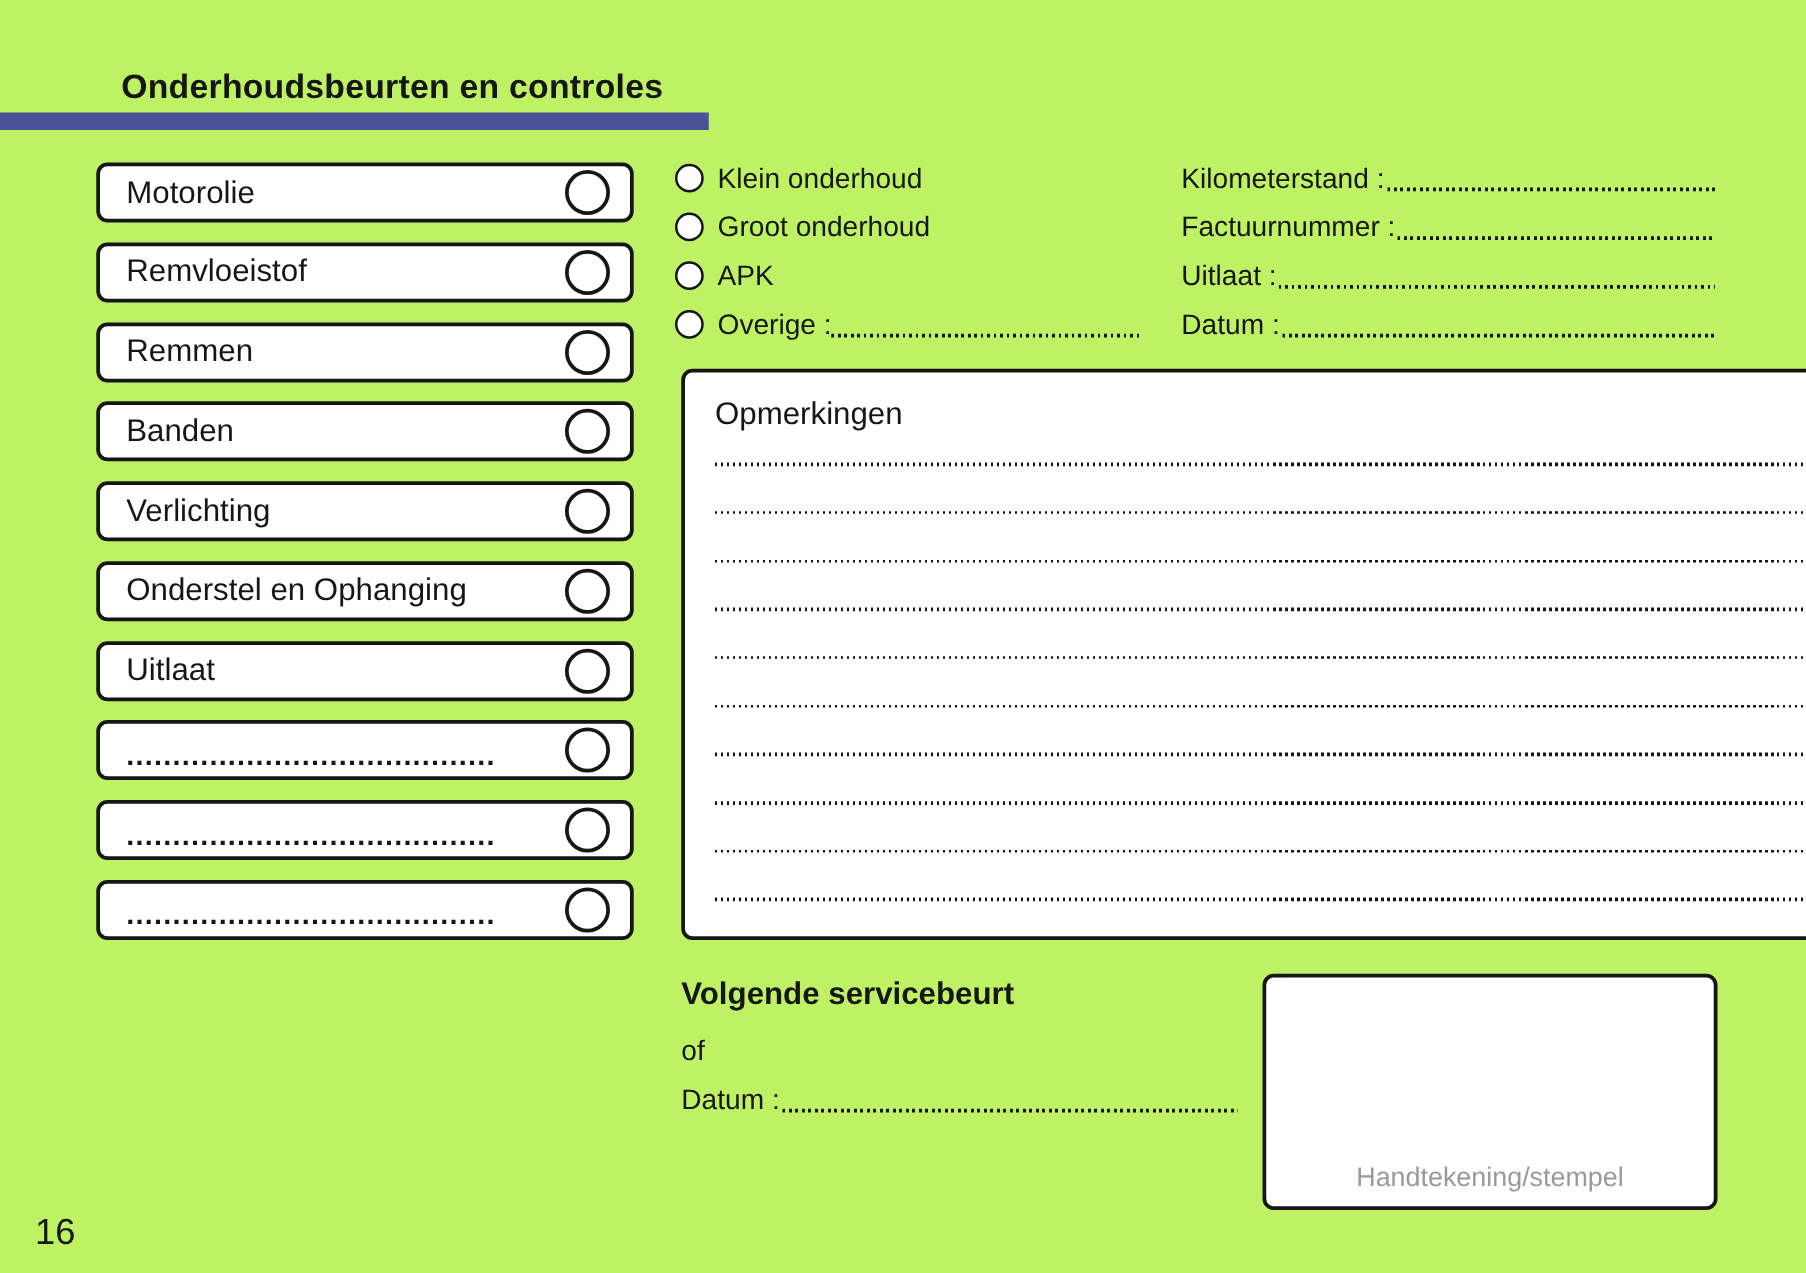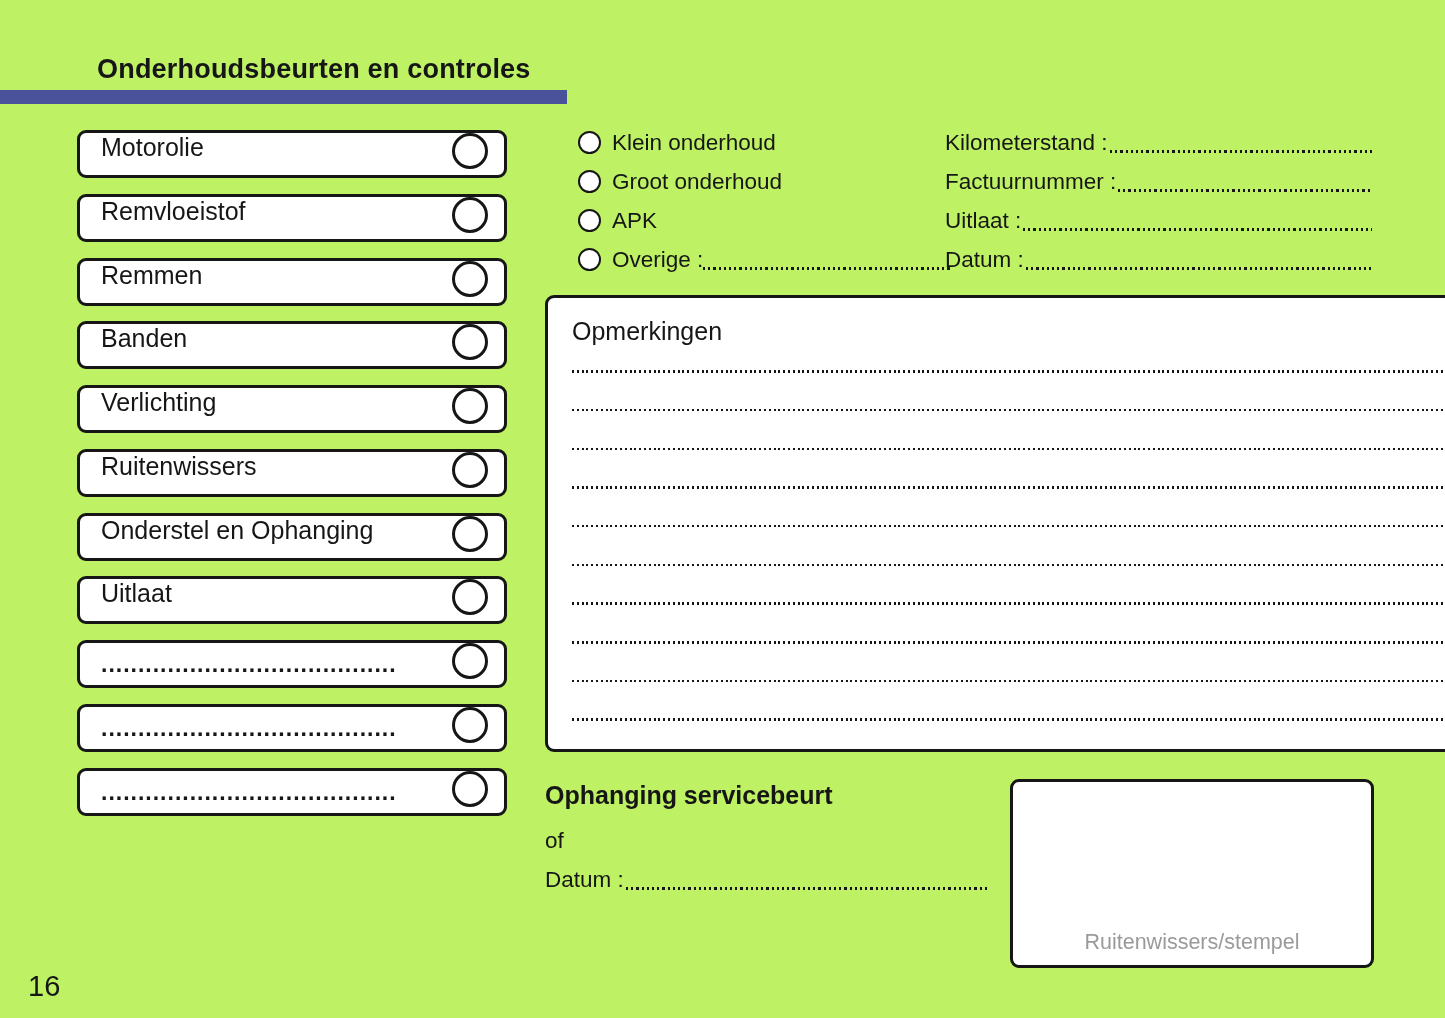--- a/index.html
+++ b/index.html
@@ -26,38 +26,38 @@
   }
 
   
   .checklist {
     position: absolute; left: 77px; top: 130px; width: 430px;
     display: flex; flex-direction: column; gap: 15.75px;
   }
   .check-item {
     height: 48px; background: #fff;
     border: 3px solid #161616; border-radius: 9px;
-    display: flex; justify-content: space-between;
+    display: flex; align-items: center; justify-content: space-between;
     padding: 0 16px 0 21px;
   }
   .check-item .label { font-size: 25px; white-space: nowrap; }
   .check-item.dots .label { font-weight: bold; font-size: 23px; letter-spacing: 1px; margin-top: 8px; }
   .check-circle {
     width: 36px; height: 36px; flex: none;
     border: 3px solid #161616; border-radius: 50%; background: #fff;
   }
 
   
   .dotline {
     height: 2.6px;
     background-image: repeating-linear-gradient(to right, #161616 0, #161616 2.2px, transparent 2.2px, transparent 5.2px);
   }
 
   
-  .service-types { position: absolute; left: 578px; top: 123px; width: 372px; text-align: right; }
+  .service-types { position: absolute; left: 540px; top: 123px; width: 372px; text-align: right; }
   .service-row { height: 39px; display: flex; align-items: center; }
   .radio-circle {
     width: 23px; height: 23px; flex: none;
     border: 2.6px solid #161616; border-radius: 50%; background: #fff;
     margin-right: 11px;
   }
   .service-row .label { font-size: 22.5px; white-space: nowrap; }
   .service-row .dotline, .field-row .dotline { flex: 1; align-self: flex-end; margin-bottom: 9px; }
 
   
@@ -121,24 +121,20 @@
     </div>
     <div class="check-item">
       <span class="label">Banden</span>
       <span class="check-circle"></span>
     </div>
     <div class="check-item">
       <span class="label">Verlichting</span>
       <span class="check-circle"></span>
     </div>
     <div class="check-item">
-      <span class="label">Ruitenwissers</span>
-      <span class="check-circle"></span>
-    </div>
-    <div class="check-item">
       <span class="label">Onderstel en Ophanging</span>
       <span class="check-circle"></span>
     </div>
     <div class="check-item">
       <span class="label">Uitlaat</span>
       <span class="check-circle"></span>
     </div>
     <div class="check-item dots">
       <span class="label">........................................</span>
       <span class="check-circle"></span>
@@ -201,30 +197,30 @@
       <div class="remark-line"></div>
       <div class="remark-line"></div>
       <div class="remark-line"></div>
       <div class="remark-line"></div>
       <div class="remark-line"></div>
       <div class="remark-line"></div>
       <div class="remark-line"></div>
     </div>
   </div>
 
-  <div class="next-service-title">Ophanging servicebeurt</div>
+  <div class="next-service-title">Volgende servicebeurt</div>
   <div class="next-service-rows">
     <div class="field-row">
       <span class="label">of</span>
     </div>
     <div class="field-row">
       <span class="label">Datum :</span>
       <span class="dotline"></span>
     </div>
   </div>
 
   <div class="signature-box">
-    <div class="signature-label" style="color: rgb(154, 154, 154);">Ruitenwissers/stempel</div>
+    <div class="signature-label" style="color: rgb(154, 154, 154);">Handtekening/stempel</div>
   </div>
 
   <div class="page-number">16</div>
 
 </div>
 
 </body></html>

